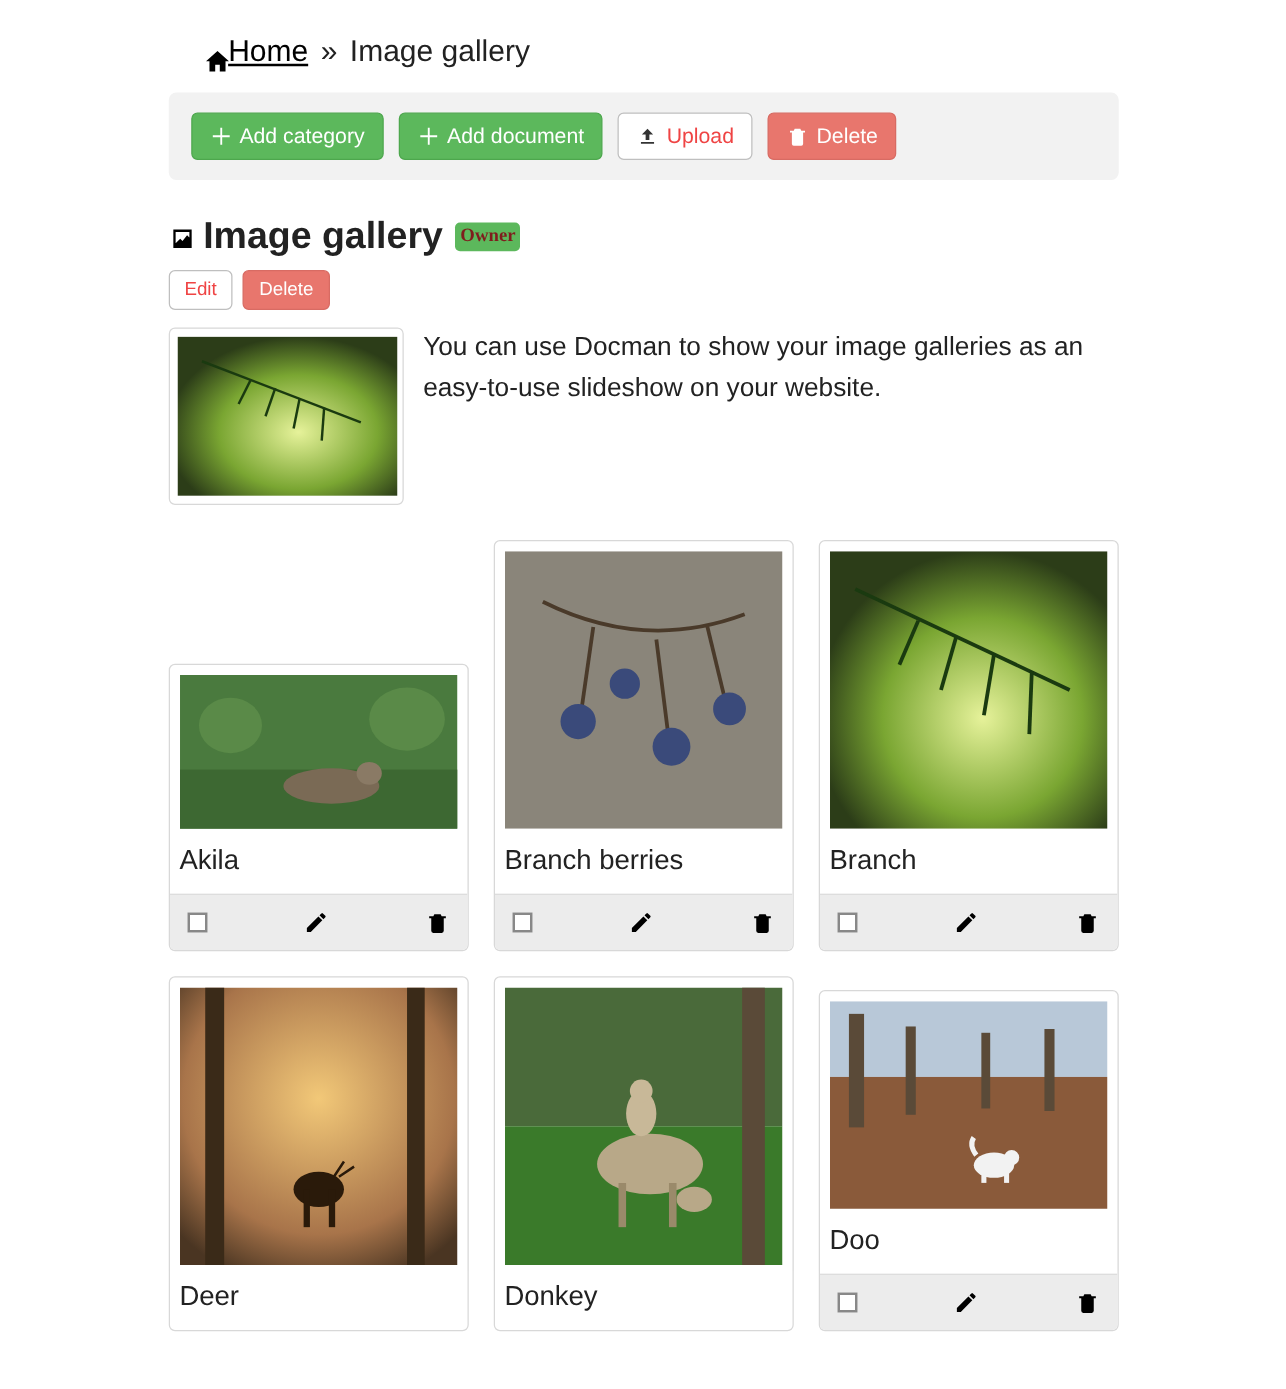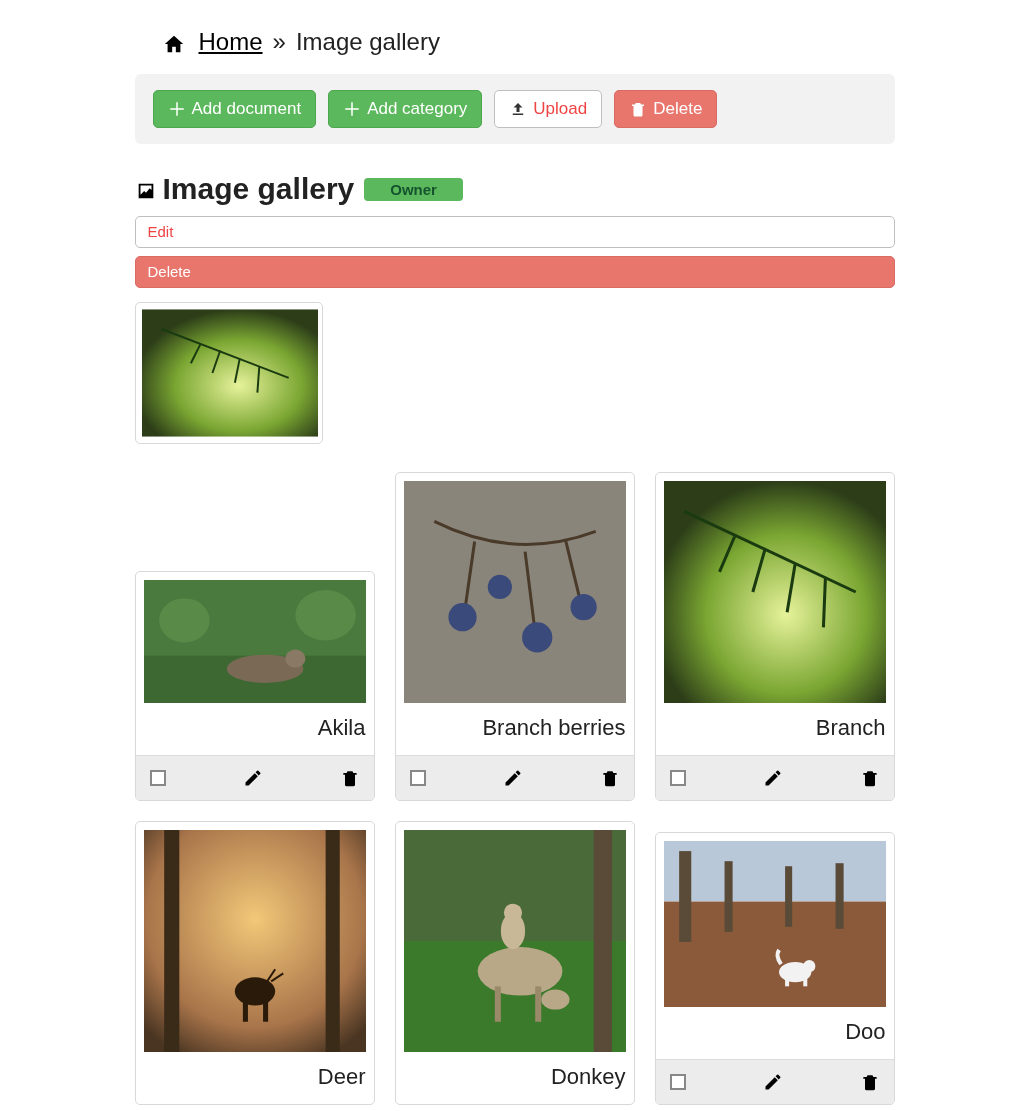--- a/index.html
+++ b/index.html
@@ -18,22 +18,22 @@
     font-size: 24px;
     margin: 8px 0 18px 28px;
     display: flex;
     align-items: center;
     gap: 6px;
   }
   .breadcrumb a {
     color: #000;
     text-decoration: underline;
     display: inline-flex;
-    align-items: center;
-    gap: 18px;
+    align-items: flex-end;
+    gap: 2px;
   }
   .breadcrumb-sep { margin: 0 4px; }
   .toolbar {
     background: #f2f2f2;
     border-radius: 6px;
     padding: 16px 18px;
     display: flex;
     flex-wrap: wrap;
     gap: 12px;
   }
@@ -60,31 +60,31 @@
     gap: 10px;
     margin: 28px 0 10px 0;
   }
   .title-row h1 {
     font-size: 30px;
     font-weight: 700;
     margin: 0;
   }
   .badge {
     background: #5cb85c;
-    color: #14532d;
+    color: #7f1d1d;
     font-size: 15px;
     font-weight: 600;
-    padding: 3px 26px;
+    padding: 3px 4px;
     border-radius: 4px;
+    font-family: Liberation Serif, serif;
   }
   .actions-row {
     display: flex;
     gap: 8px;
     margin-bottom: 14px;
-    flex-direction: column;
   }
   .hero {
     display: flex;
     gap: 16px;
     align-items: flex-start;
     margin-bottom: 28px;
   }
   .thumb-frame {
     background: #fff;
     border: 1px solid #d8d8d8;
@@ -107,21 +107,21 @@
     background: #fff;
     border: 1px solid #d8d8d8;
     border-radius: 5px;
     overflow: hidden;
     display: flex;
     flex-direction: column;
   }
   .card-img { padding: 8px 8px 0 8px; }
   .card-title {
     font-size: 22px;
-    text-align: right;
+    text-align: left;
     padding: 12px 8px 14px 8px;
   }
   .card-footer {
     background: #ececec;
     border-top: 1px solid #ddd;
     display: flex;
     align-items: center;
     justify-content: space-between;
     padding: 12px 14px;
   }
@@ -152,29 +152,29 @@
     <span>Image gallery</span>
   </div>
 
   <div class="toolbar">
     <button class="btn btn-green">
       <span class="icon">
         <svg viewBox="0 0 24 24" width="18" height="18" fill="#fff">
             <path d="M11 3h2v8h8v2h-8v8h-2v-8H3v-2h8z"></path>
           </svg>
       </span>
-      <span>Add document</span>
+      <span>Add category</span>
     </button>
     <button class="btn btn-green">
       <span class="icon">
         <svg viewBox="0 0 24 24" width="18" height="18" fill="#fff">
             <path d="M11 3h2v8h8v2h-8v8h-2v-8H3v-2h8z"></path>
           </svg>
       </span>
-      <span>Add category</span>
+      <span>Add document</span>
     </button>
     <button class="btn btn-white">
       <span class="icon">
         <svg viewBox="0 0 24 24" width="18" height="18" fill="#333">
             <path d="M5 4h14v2H5zM12 20l-6-6h4V8h4v6h4z" transform="rotate(180 12 12)"></path>
           </svg>
       </span>
       <span>Upload</span>
     </button>
     <button class="btn btn-red">
@@ -215,20 +215,21 @@
         <rect width="180" height="130" fill="url(#g0)"></rect>
         <g stroke="#1a3a10" stroke-width="2">
             <line x1="20" y1="20" x2="150" y2="70"></line>
             <line x1="60" y1="35" x2="50" y2="55"></line>
             <line x1="80" y1="42" x2="72" y2="65"></line>
             <line x1="100" y1="50" x2="95" y2="75"></line>
             <line x1="120" y1="58" x2="118" y2="85"></line>
           </g>
       </svg>
     </div>
+    <div class="hero-text">You can use Docman to show your image galleries as an easy-to-use slideshow on your website.</div>
   </div>
 
   <div class="grid">
 
     <div class="card">
       <div class="card-img">
         <svg viewBox="0 0 220 122" width="100%">
           <rect width="220" height="122" fill="#4a7a3e"></rect>
           <rect y="75" width="220" height="47" fill="#3d6832"></rect>
           <ellipse cx="120" cy="88" rx="38" ry="14" fill="#7a6a55"></ellipse>

